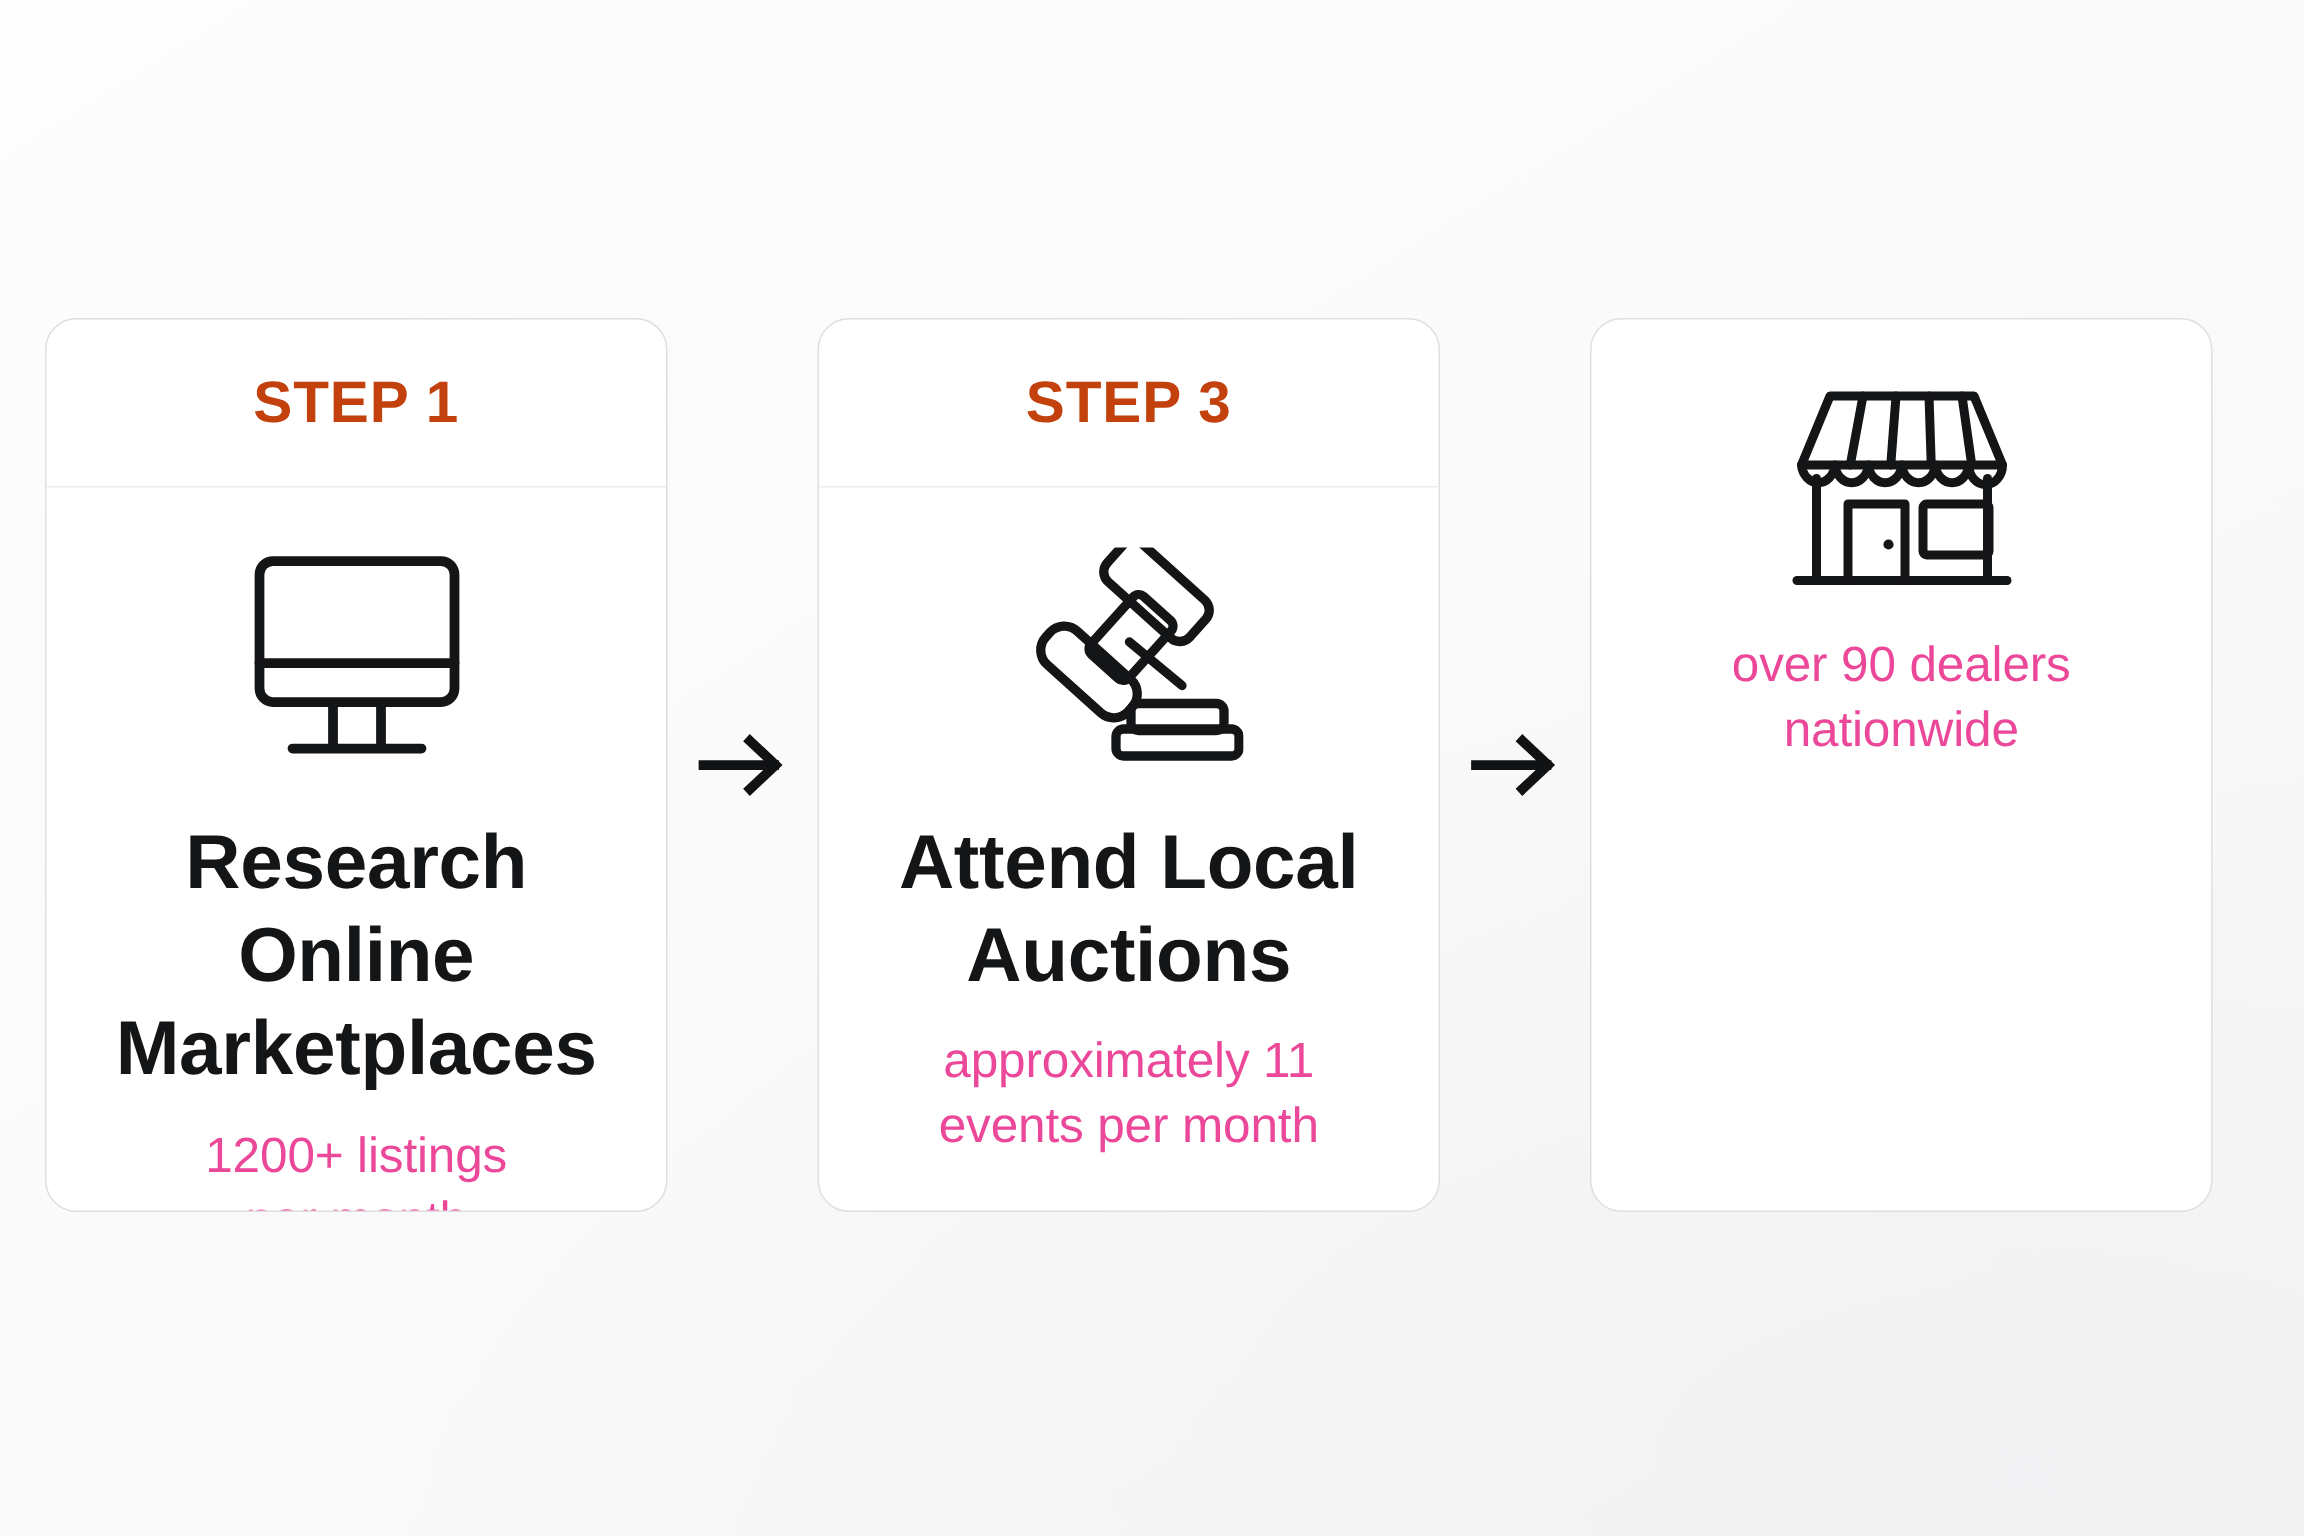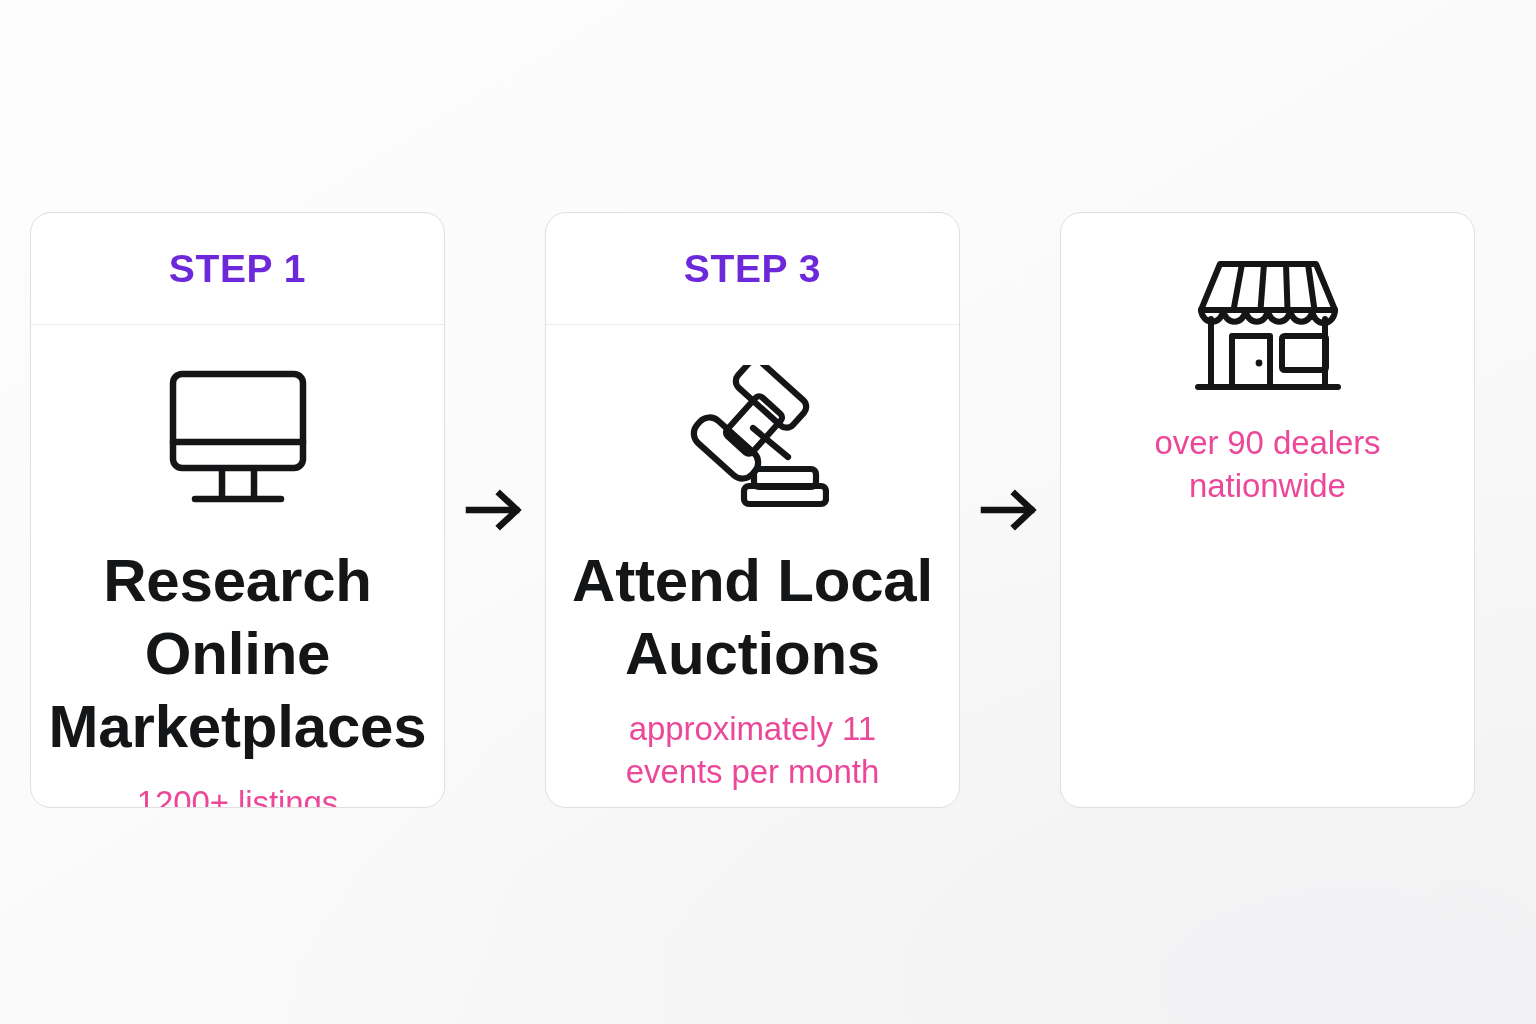--- a/index.html
+++ b/index.html
@@ -57,21 +57,21 @@
     border-bottom: 1.5px solid #ececee;
     display: flex;
     align-items: center;
     justify-content: center;
   }
 
   .step-label {
     font-size: 39px;
     font-weight: bold;
     letter-spacing: 0.6px;
-    color: #6d28d9;
+    color: #c2410c;
     line-height: 1;
     text-align: center;
   }
 
   .card-body {
     flex: 1 1 auto;
     display: flex;
     flex-direction: column;
     align-items: center;
     padding: 0 18px;
@@ -85,21 +85,21 @@
     align-items: center;
     justify-content: center;
   }
 
   .icon-wrap svg {
     display: block;
   }
 
   .card-title {
     margin-top: 28px;
-    font-size: 60px;
+    font-size: 51px;
     font-weight: bold;
     color: #141517;
     line-height: 1.22;
     text-align: center;
     letter-spacing: -0.2px;
     white-space: pre-line;
   }
 
   .card-sub {
     margin-top: 18px;

